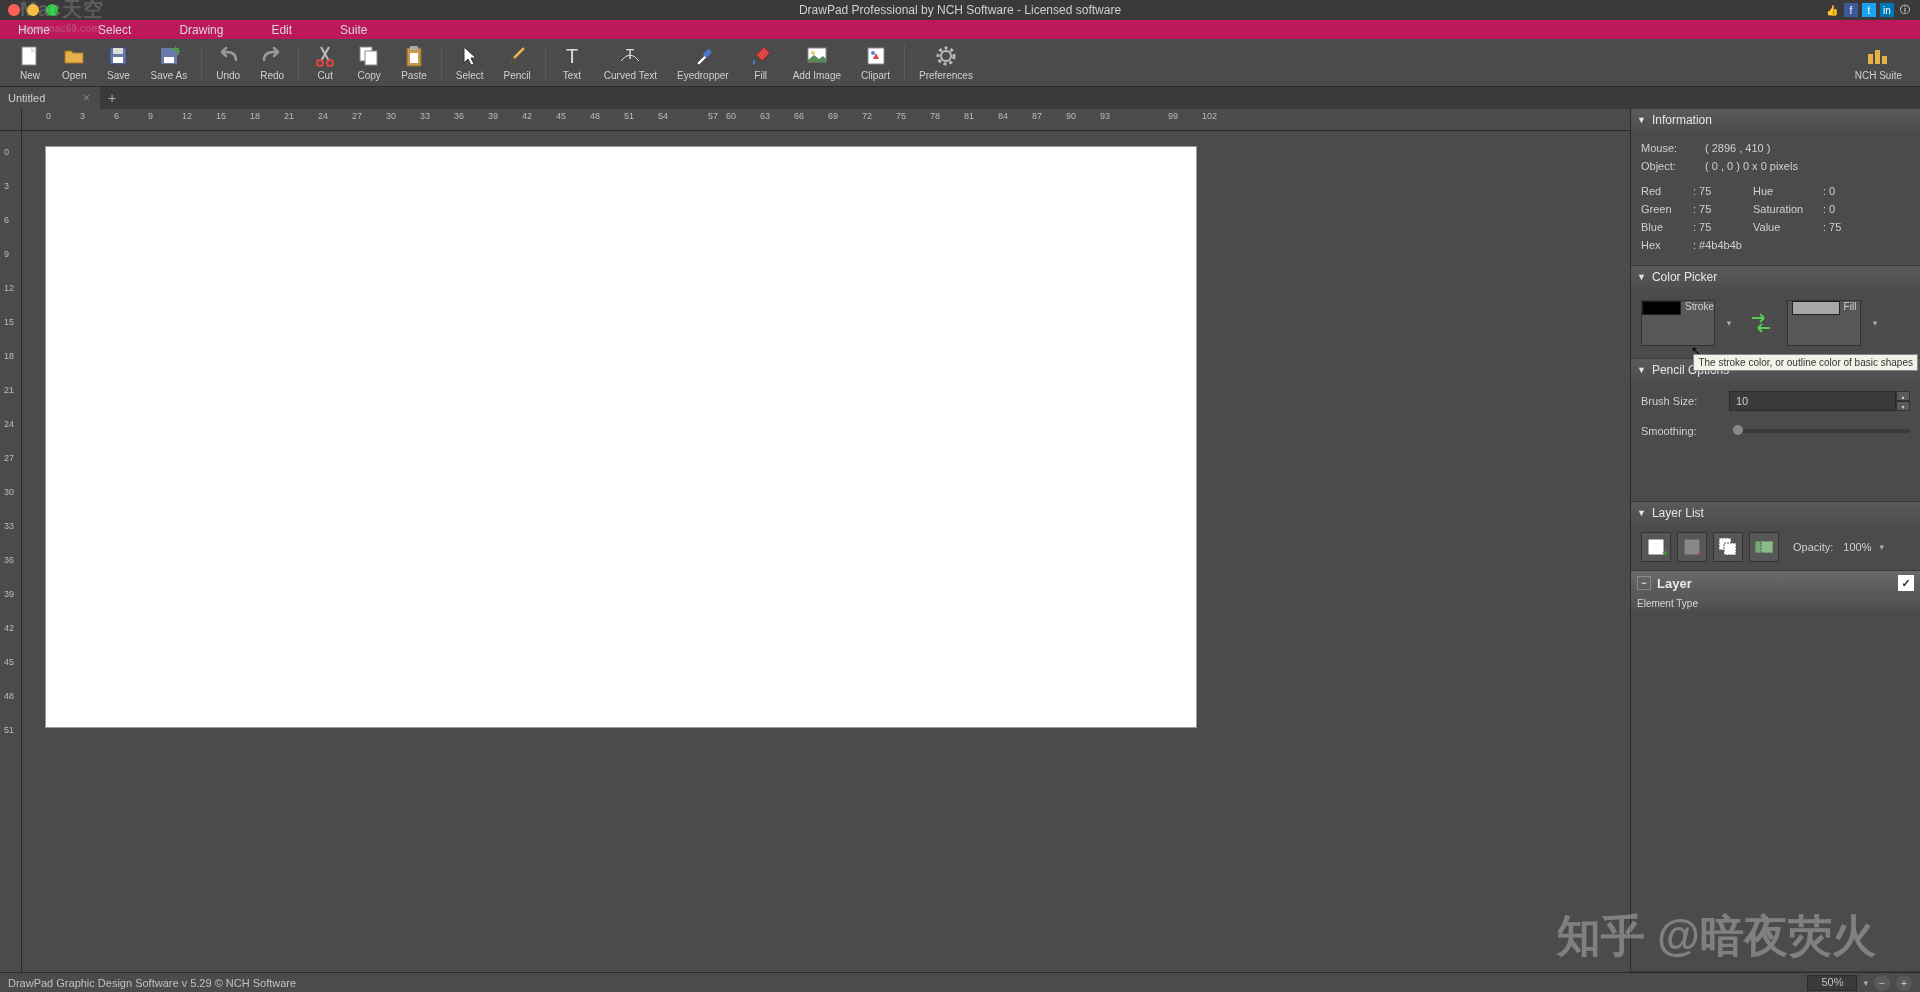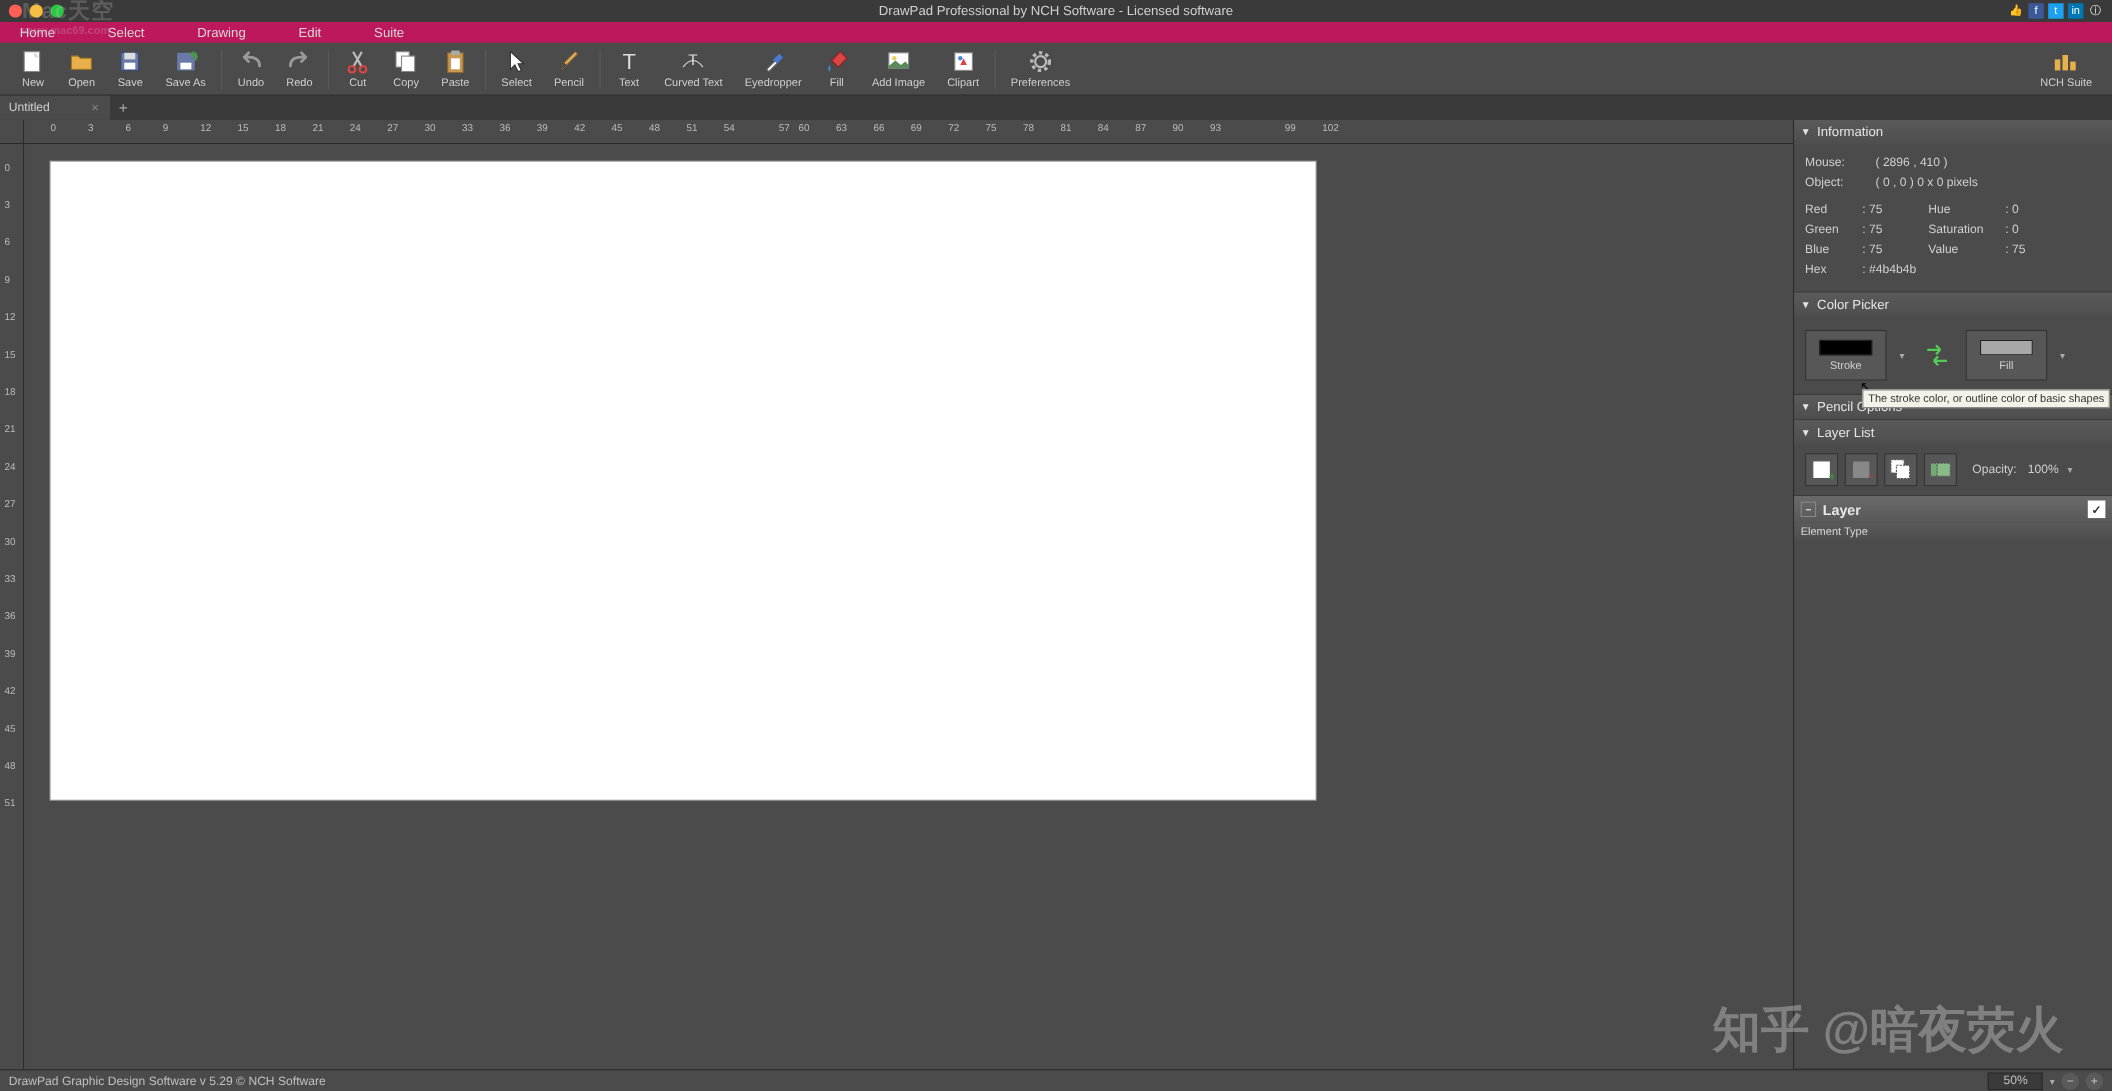--- a/index.html
+++ b/index.html
@@ -35,21 +35,21 @@
 .panel{border-bottom:1px solid #3a3a3a}
 .panel-h{height:22px;background:linear-gradient(#5a5a5a,#4e4e4e);display:flex;align-items:center;padding:0 6px;font-size:12px;color:#e5e5e5;cursor:pointer}
 .panel-h .tri{margin-right:6px;font-size:9px}
 .panel-body{padding:8px 10px;font-size:11px;color:#d0d0d0}
 .info-row{display:flex;height:18px;align-items:center}
 .info-lbl{width:52px}
 .info-val{padding-left:12px}
 .info-grid2{display:flex;height:18px}
 .info-grid2 .c1{width:52px}.info-grid2 .c2{width:60px}.info-grid2 .c3{width:70px}.info-grid2 .c4{}
 .cp-row{display:flex;gap:8px;padding:4px 0}
-.cp-swatch{width:74px;height:46px;background:#575757;border:1px solid #333;display:flex;flex-direction:column;align-items:center;justify-content:center;gap:4px;cursor:pointer;position:relative}
+.cp-swatch{width:74px;height:46px;background:#575757;border:1px solid #333;display:flex;flex-direction:row;align-items:flex-start;justify-content:center;gap:4px;cursor:pointer;position:relative}
 .cp-color{width:48px;height:14px;border:1px solid #222}
 .cp-swap{width:36px;height:46px;display:flex;align-items:center;justify-content:center;cursor:pointer}
 .cp-dd{width:12px;display:flex;align-items:center;justify-content:center;color:#aaa;font-size:9px}
 .tooltip{position:absolute;right:2px;top:66px;background:#f2f2e8;color:#333;font-size:10px;padding:2px 4px;border:1px solid #888;white-space:nowrap;z-index:10}
 .cursor-fake{position:absolute;left:60px;top:56px;font-size:12px;color:#000}
 .opt-row{display:flex;align-items:center;height:24px}
 .opt-lbl{width:88px}
 .opt-input{flex:1;height:20px;background:#3a3a3a;border:1px solid #2a2a2a;color:#d0d0d0;padding:0 6px;font-size:11px}
 .stepper{width:14px;display:flex;flex-direction:column}
 .stepper div{height:10px;background:#5a5a5a;border:1px solid #333;font-size:6px;display:flex;align-items:center;justify-content:center;cursor:pointer}
@@ -429,20 +429,36 @@
         <div class="cursor-fake">↖</div>
         <div class="tooltip">The stroke color, or outline color of basic shapes</div>
       </div>
     </div>
 
     <div class="panel">
       <div class="panel-h">
           <span class="tri">▼</span>
           <span>Pencil Options</span>
         </div>
+      <div class="panel-body" style="height:120px">
+        <div class="opt-row">
+          <span class="opt-lbl">Brush Size:</span>
+          <input class="opt-input" value="10" style="">
+          <div class="stepper">
+              <div>▴</div>
+              <div>▾</div>
+            </div>
+        </div>
+        <div class="opt-row" style="margin-top:6px">
+          <span class="opt-lbl">Smoothing:</span>
+          <div class="slider">
+              <div class="thumb"></div>
+            </div>
+        </div>
+      </div>
     </div>
 
     <div class="panel">
       <div class="panel-h">
           <span class="tri">▼</span>
           <span>Layer List</span>
         </div>
       <div class="panel-body">
         <div class="layer-btns">
           <div class="lbtn">

